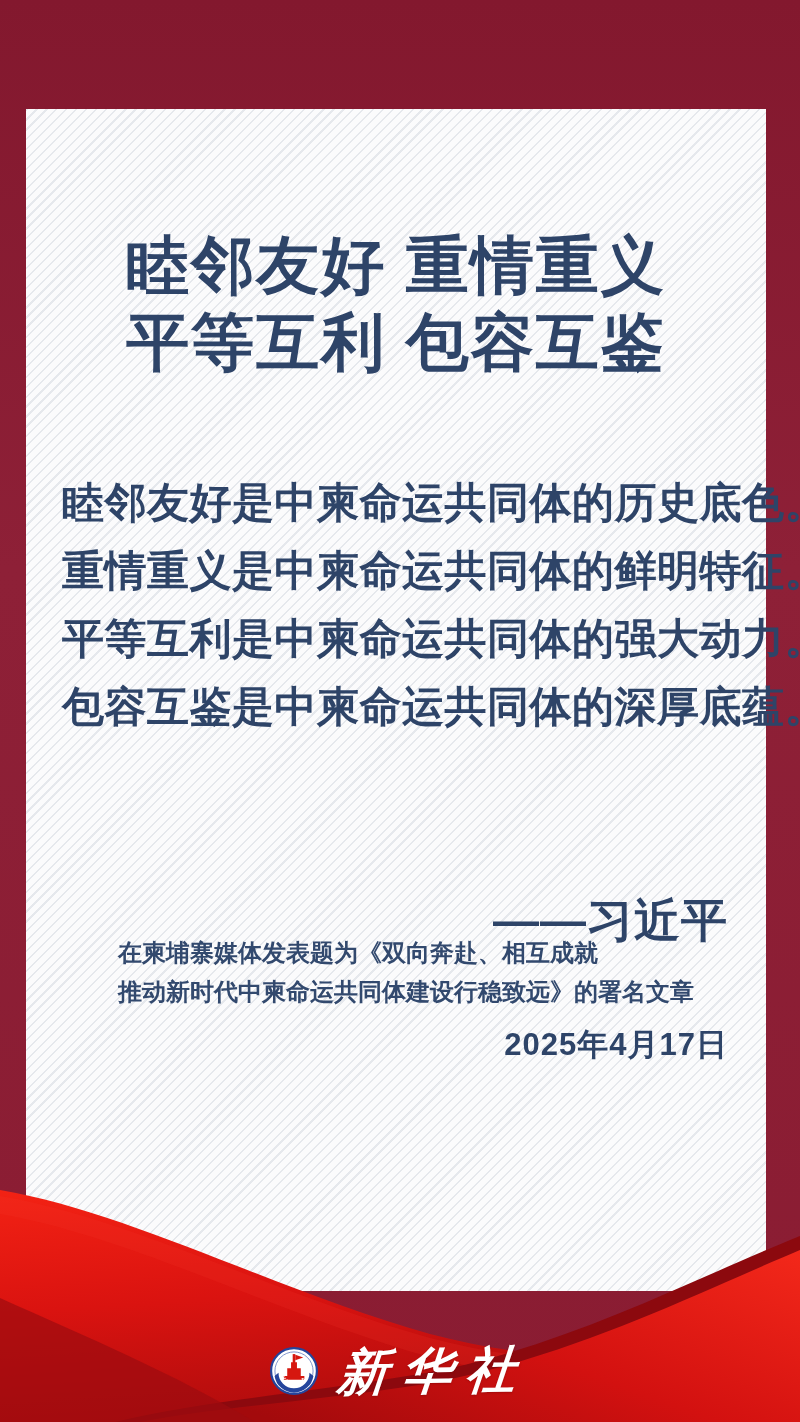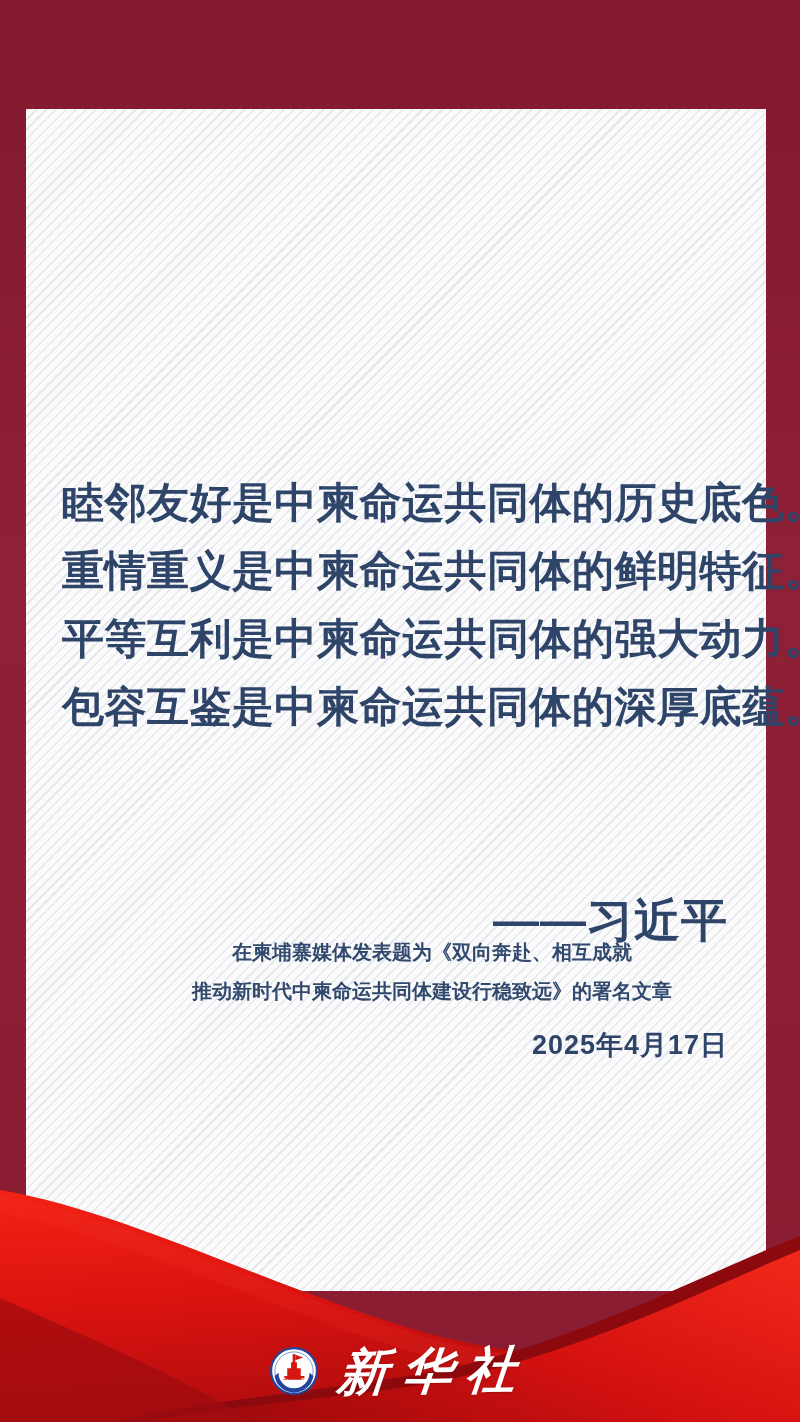--- a/index.html
+++ b/index.html
@@ -28,26 +28,26 @@
   }
   .quote-line{white-space:nowrap;}
   .attribution{
     position:absolute;top:750px;right:38px;
     color:#2e4468;font-size:46px;line-height:58px;font-weight:700;
     letter-spacing:1px;
     margin-top:32px;
   }
   .source-description{
     position:absolute;top:824px;left:92px;right:20px;
-    text-align:center;color:#32496e;
-    font-size:20px;line-height:39px;font-weight:700;
+    text-align:left;color:#32496e;
+    font-size:24px;line-height:39px;font-weight:700;
   }
   .publish-date{
     position:absolute;top:916px;right:38px;
-    color:#2e4468;font-size:27px;line-height:40px;font-weight:700;
+    color:#2e4468;font-size:31px;line-height:40px;font-weight:700;
     letter-spacing:1px;
   }
   .wave-svg{position:absolute;left:0;top:1100px;width:800px;height:322px;z-index:2;}
   .logo-group{
     position:absolute;left:0;right:0;top:1336px;height:70px;z-index:3;
     display:flex;align-items:center;justify-content:center;gap:20px;
   }
   .emblem-svg{width:48px;height:48px;flex:0 0 auto;}
   .agency-name{
     color:#ffffff;font-size:50px;font-weight:700;
@@ -56,20 +56,24 @@
     transform:skewX(-6deg) rotate(-1deg);
     text-shadow:0 1px 2px rgba(120,8,8,0.45);
     white-space:nowrap;
   }
 </style>
 </head>
 <body>
 
 <div class="card">
 
+  <div class="poster-title">
+    <div>睦邻友好 重情重义</div>
+    <div>平等互利 包容互鉴</div>
+  </div>
 
   <div class="quote-body">
     <div class="quote-line">睦邻友好是中柬命运共同体的历史底色。</div>
     <div class="quote-line">重情重义是中柬命运共同体的鲜明特征。</div>
     <div class="quote-line">平等互利是中柬命运共同体的强大动力。</div>
     <div class="quote-line">包容互鉴是中柬命运共同体的深厚底蕴。</div>
   </div>
 
   <div class="attribution">——习近平</div>
 

